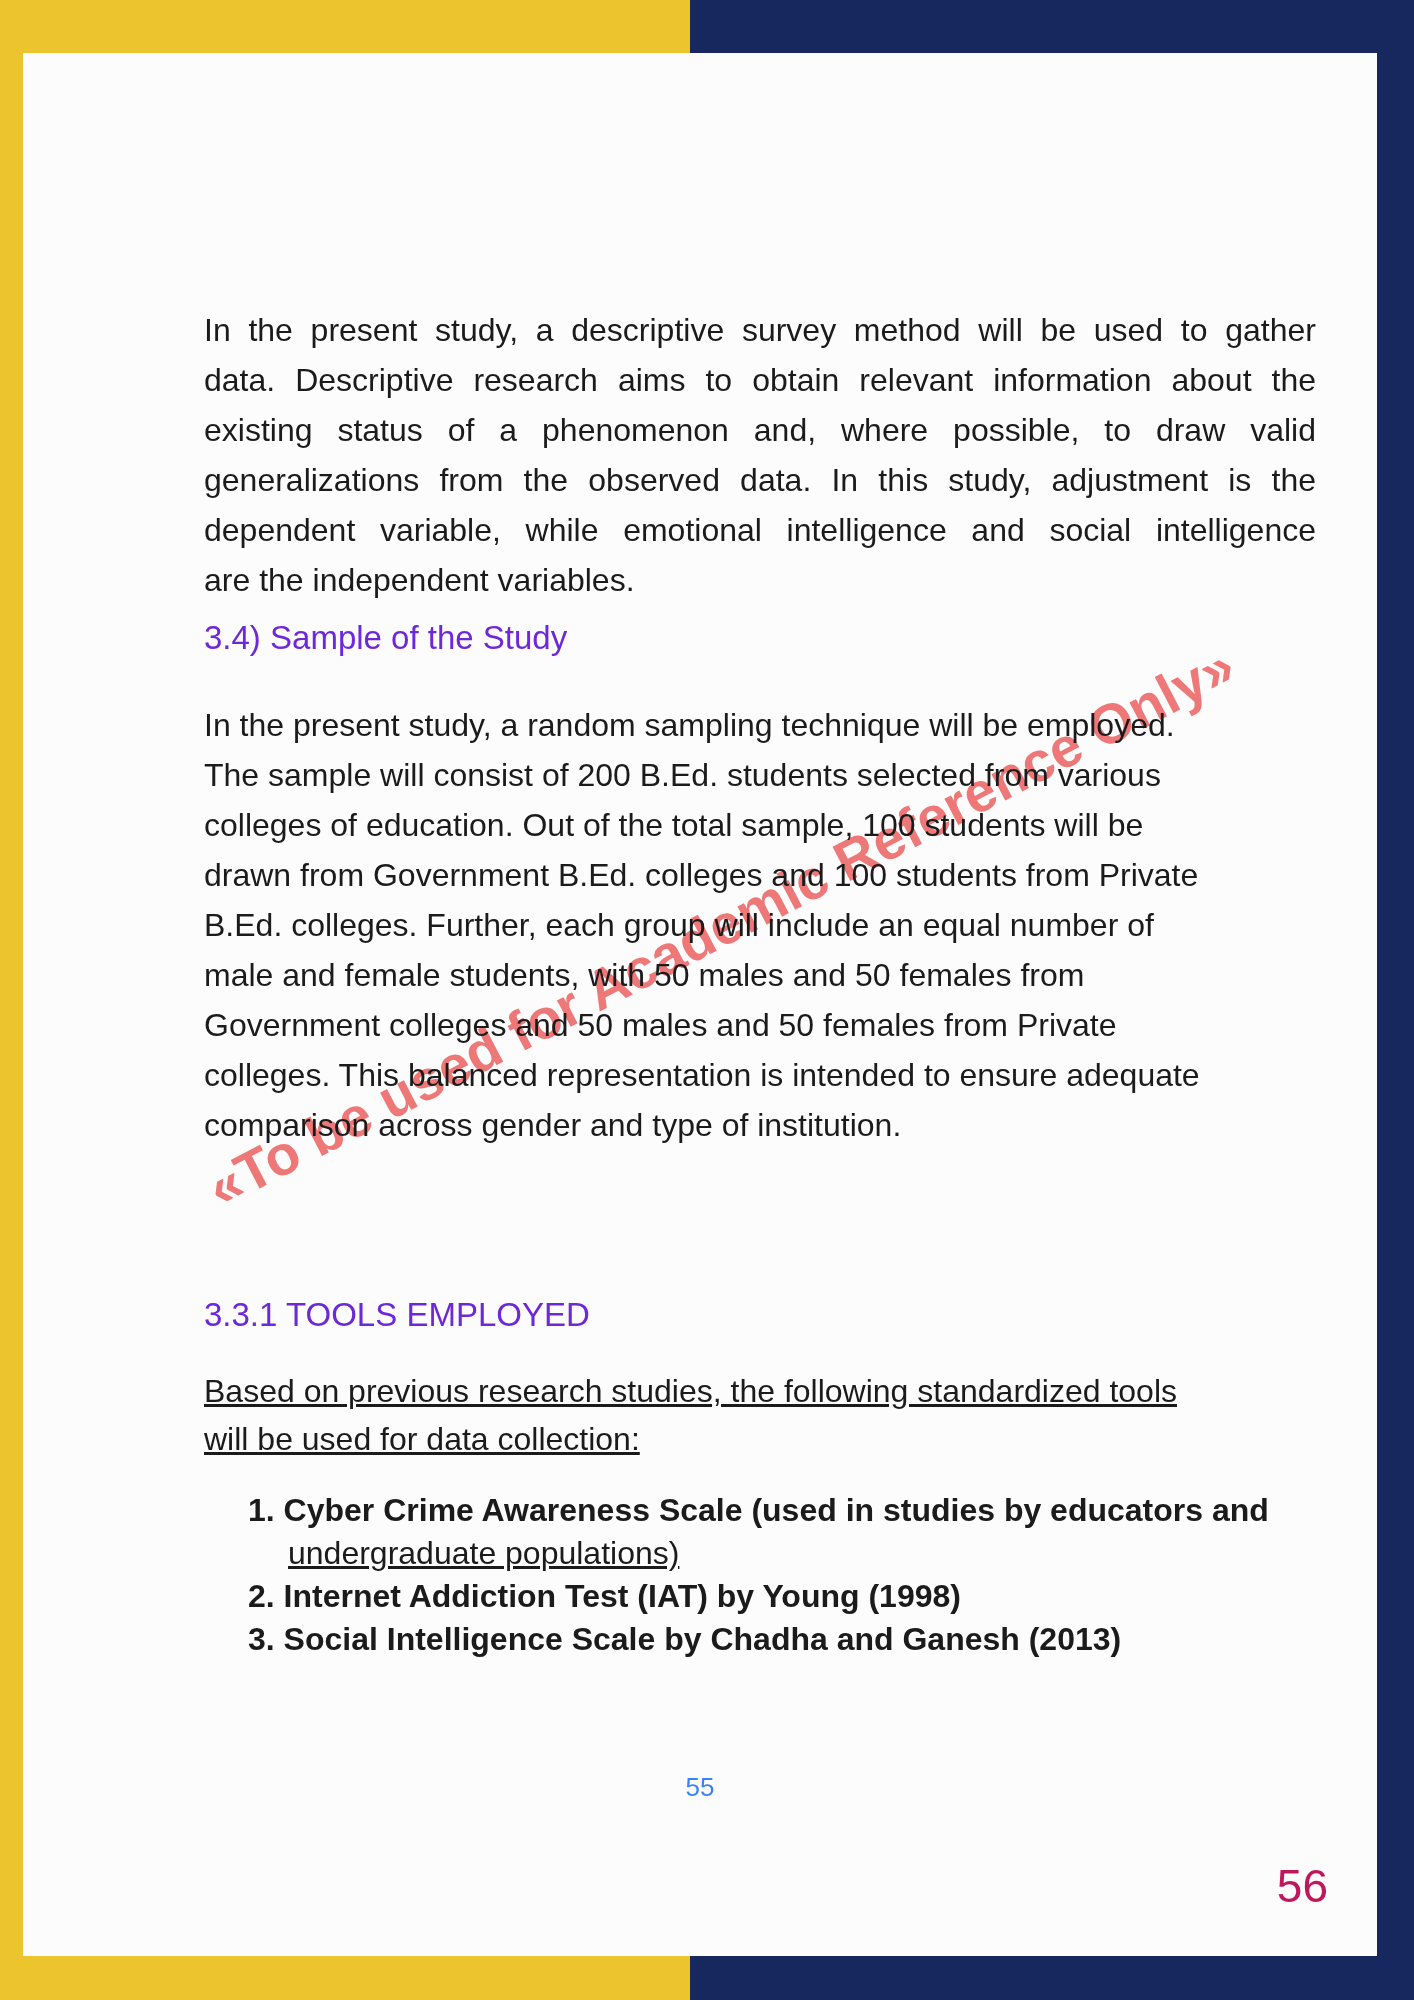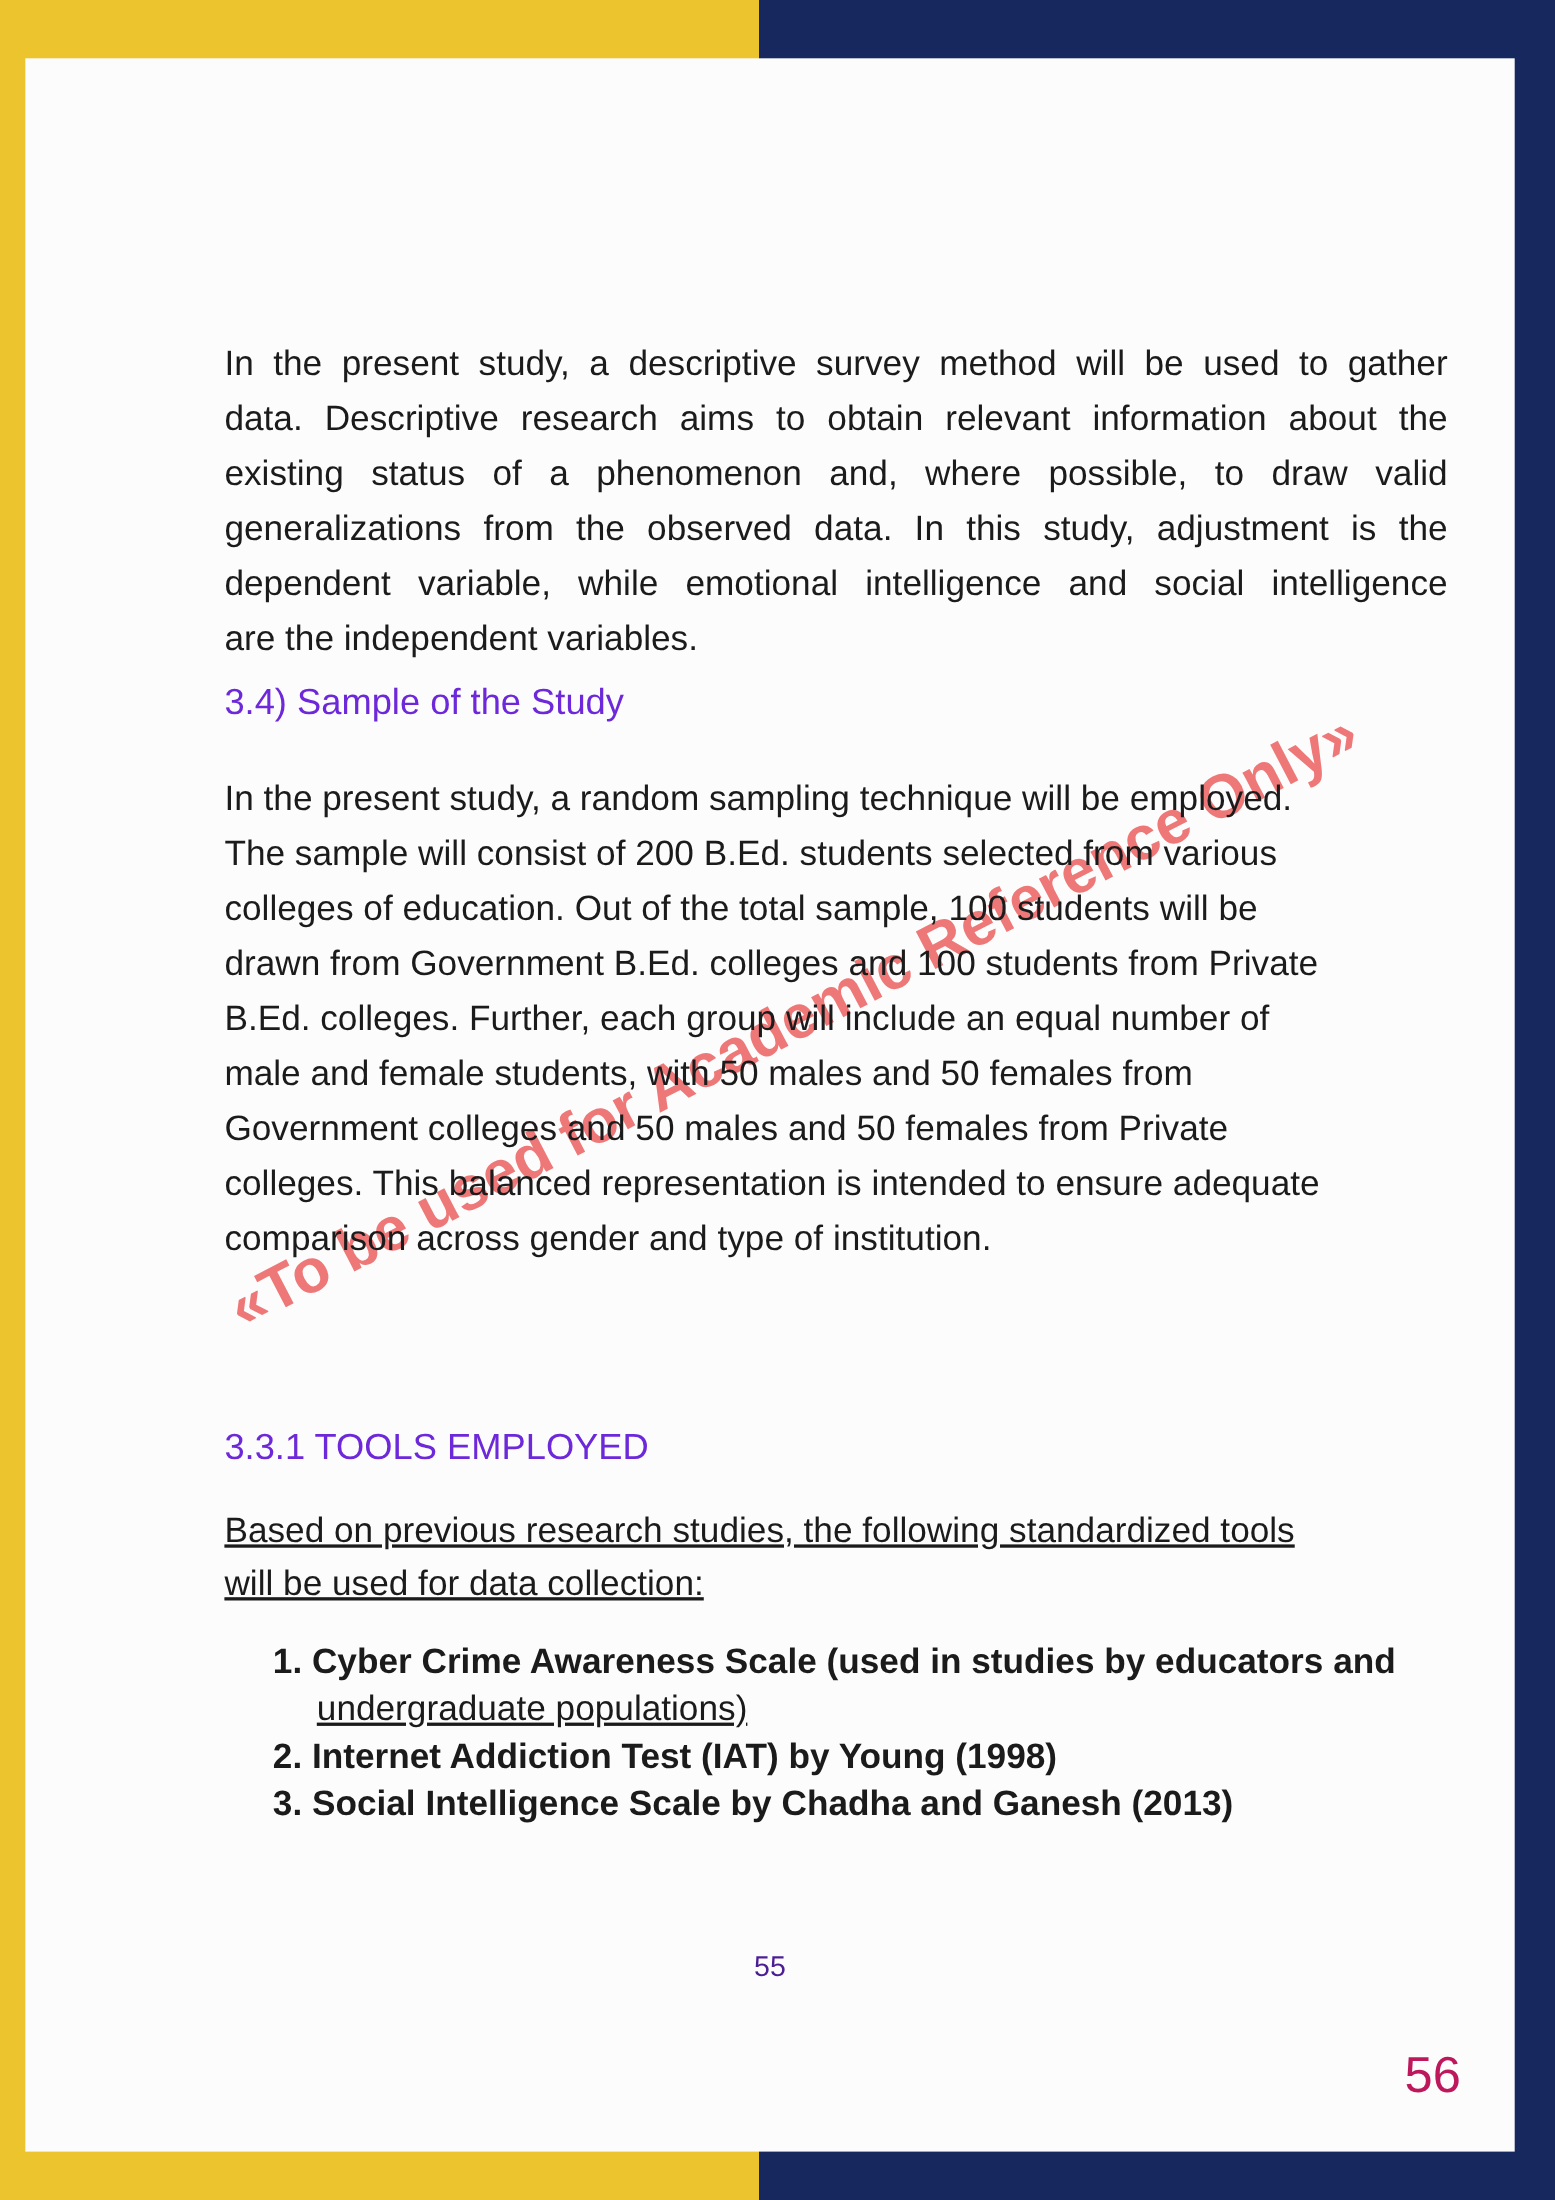--- a/index.html
+++ b/index.html
@@ -33,21 +33,21 @@
     font-size:56px;font-weight:bold;
     color:#ee7878;
     transform:rotate(-27.5deg);
     transform-origin:50% 50%;
     z-index:1;
     white-space:nowrap;
   }
   .layer-text{position:relative;z-index:2;}
   .pagenum-center{
     position:absolute;left:0;top:1719px;width:100%;
-    text-align:center;font-size:26px;color:#4c1d95;
+    text-align:center;font-size:26px;color:#3b82f6;
   }
   .pagenum-corner{
     position:absolute;right:49px;top:1806px;
     font-size:46px;color:#be185d;
   }
 </style>
 </head>
 <body>
 
 <div class="canvas">

